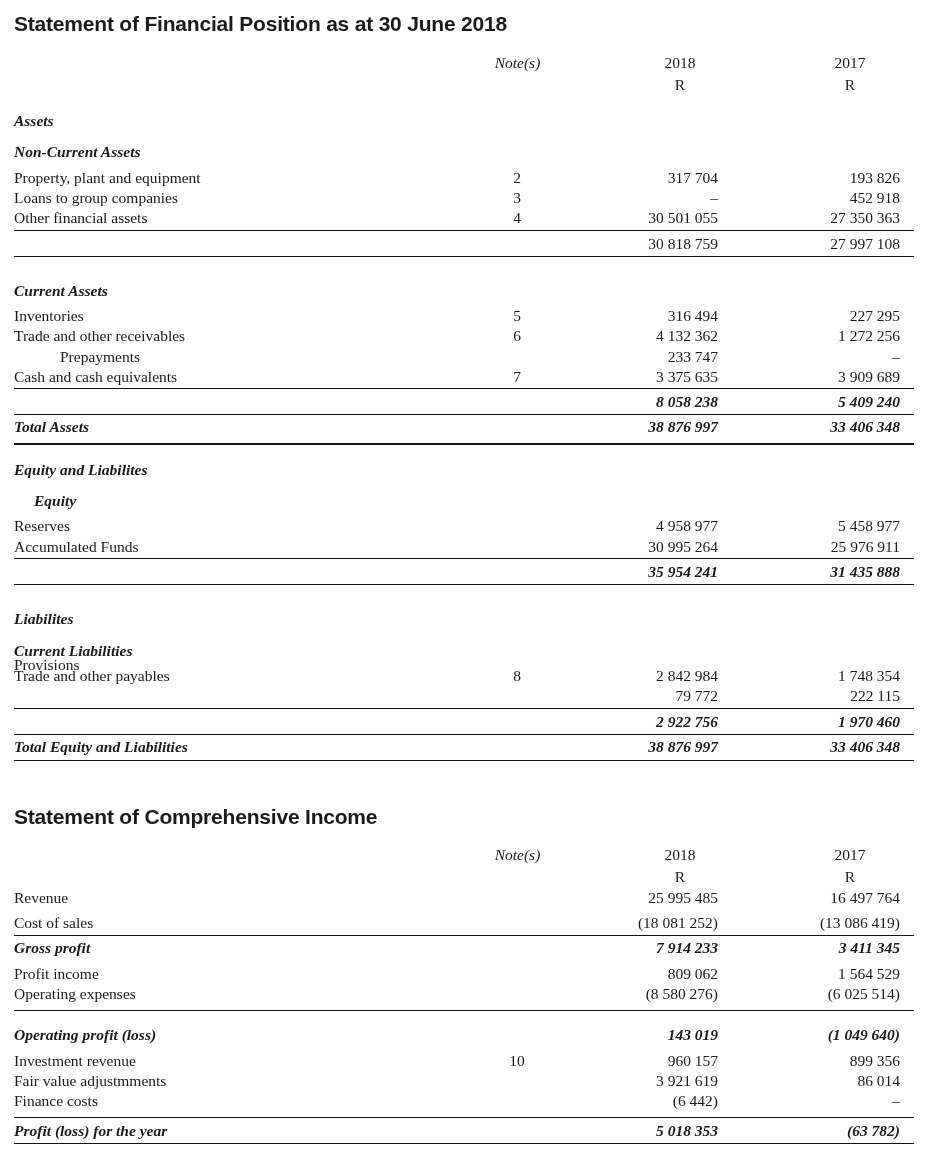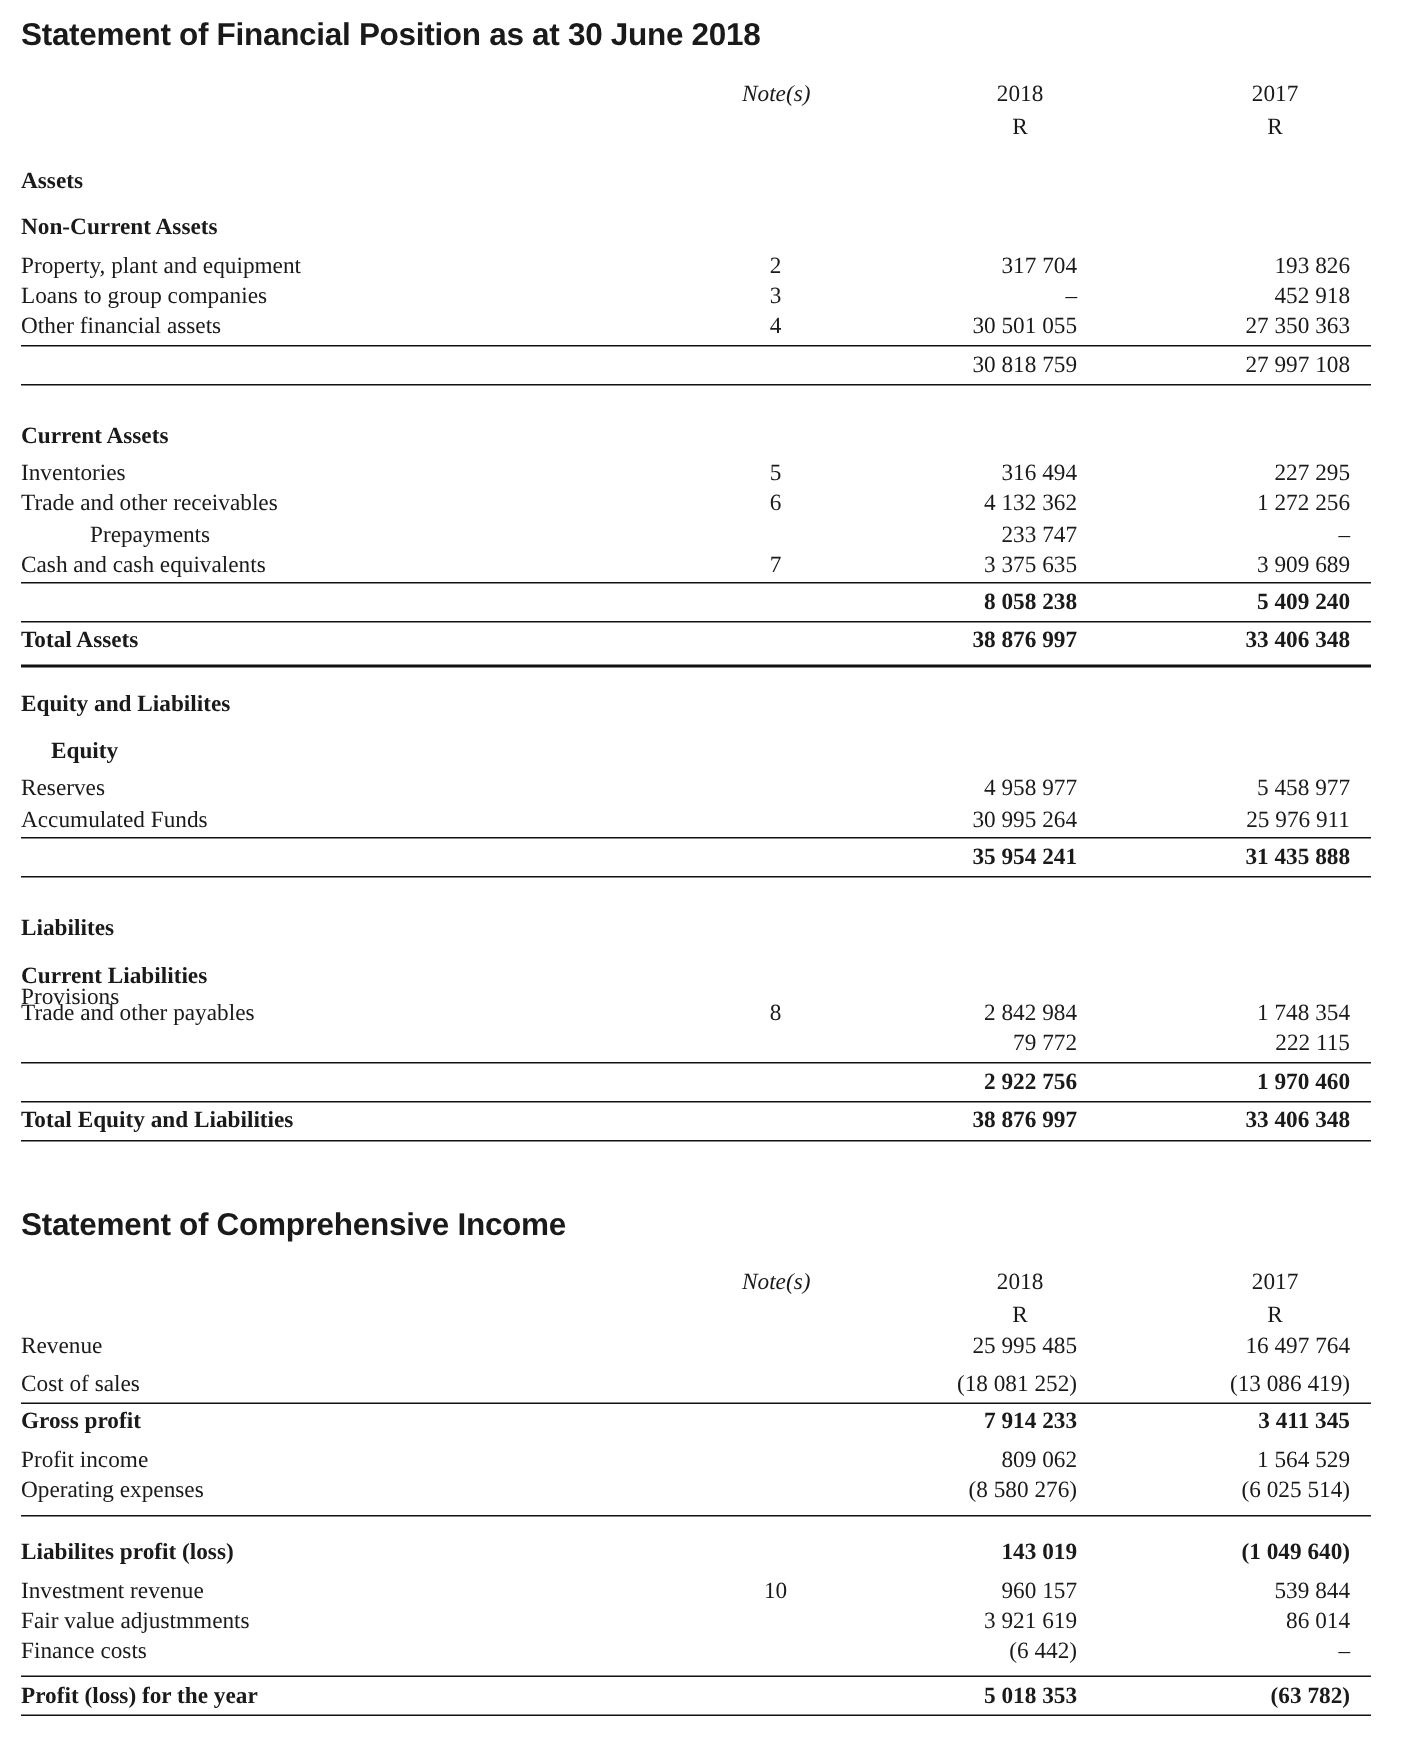--- a/index.html
+++ b/index.html
@@ -1,19 +1,19 @@
 <!DOCTYPE html>
 <html><head>
 <meta charset="utf-8">
 <style>
   html, body { margin: 0; padding: 0; background: #ffffff; }
   body { width: 935px; height: 1167px; position: relative; overflow: hidden; color: #1a1a1a; }
   .h1 { position: absolute; left: 14px; font-family: "Liberation Sans", sans-serif; font-weight: bold; font-size: 21px; letter-spacing: -0.2px; color: #1a1a1a; }
   .txt { position: absolute; font-family: "Liberation Serif", serif; font-size: 15.5px; line-height: 18px; white-space: nowrap; }
-  .b { font-weight: bold; }
+  .b { font-weight: bold; font-style: italic; }
   .it { font-style: italic; }
   .note { left: 490px; width: 55px; text-align: center; }
   .noten { left: 503px; width: 28px; text-align: center; }
   .c18 { left: 590px; width: 128px; text-align: right; }
   .c17 { left: 780px; width: 120px; text-align: right; }
   .h18 { left: 630px; width: 100px; text-align: center; }
   .h17 { left: 800px; width: 100px; text-align: center; }
   .lbl { left: 14px; }
   .rule { position: absolute; left: 14px; width: 900px; height: 1px; background: #111; }
   .rule.thick { height: 2px; }
@@ -166,29 +166,29 @@
   <div class="txt c18" style="top:965px;">809 062</div>
   <div class="txt c17" style="top:965px;">1 564 529</div>
 </div>
 <div>
   <div class="txt lbl" style="top:985px;">Operating expenses</div>
   <div class="txt c18" style="top:985px;">(8 580 276)</div>
   <div class="txt c17" style="top:985px;">(6 025 514)</div>
 </div>
 <div class="rule" style="top:1010px;"></div>
 <div>
-  <div class="txt lbl b" style="top:1026px;">Liabilites profit (loss)</div>
+  <div class="txt lbl b" style="top:1026px;">Operating profit (loss)</div>
   <div class="txt c18 b" style="top:1026px;">143 019</div>
   <div class="txt c17 b" style="top:1026px;">(1 049 640)</div>
 </div>
 <div>
   <div class="txt lbl" style="top:1052px;">Investment revenue</div>
   <div class="txt noten" style="top:1052px;">10</div>
   <div class="txt c18" style="top:1052px;">960 157</div>
-  <div class="txt c17" style="top:1052px;">539 844</div>
+  <div class="txt c17" style="top:1052px;">899 356</div>
 </div>
 <div>
   <div class="txt lbl" style="top:1072px;">Fair value adjustmments</div>
   <div class="txt c18" style="top:1072px;">3 921 619</div>
   <div class="txt c17" style="top:1072px;">86 014</div>
 </div>
 <div>
   <div class="txt lbl" style="top:1092px;">Finance costs</div>
   <div class="txt c18" style="top:1092px;">(6 442)</div>
   <div class="txt c17" style="top:1092px;">–</div>

